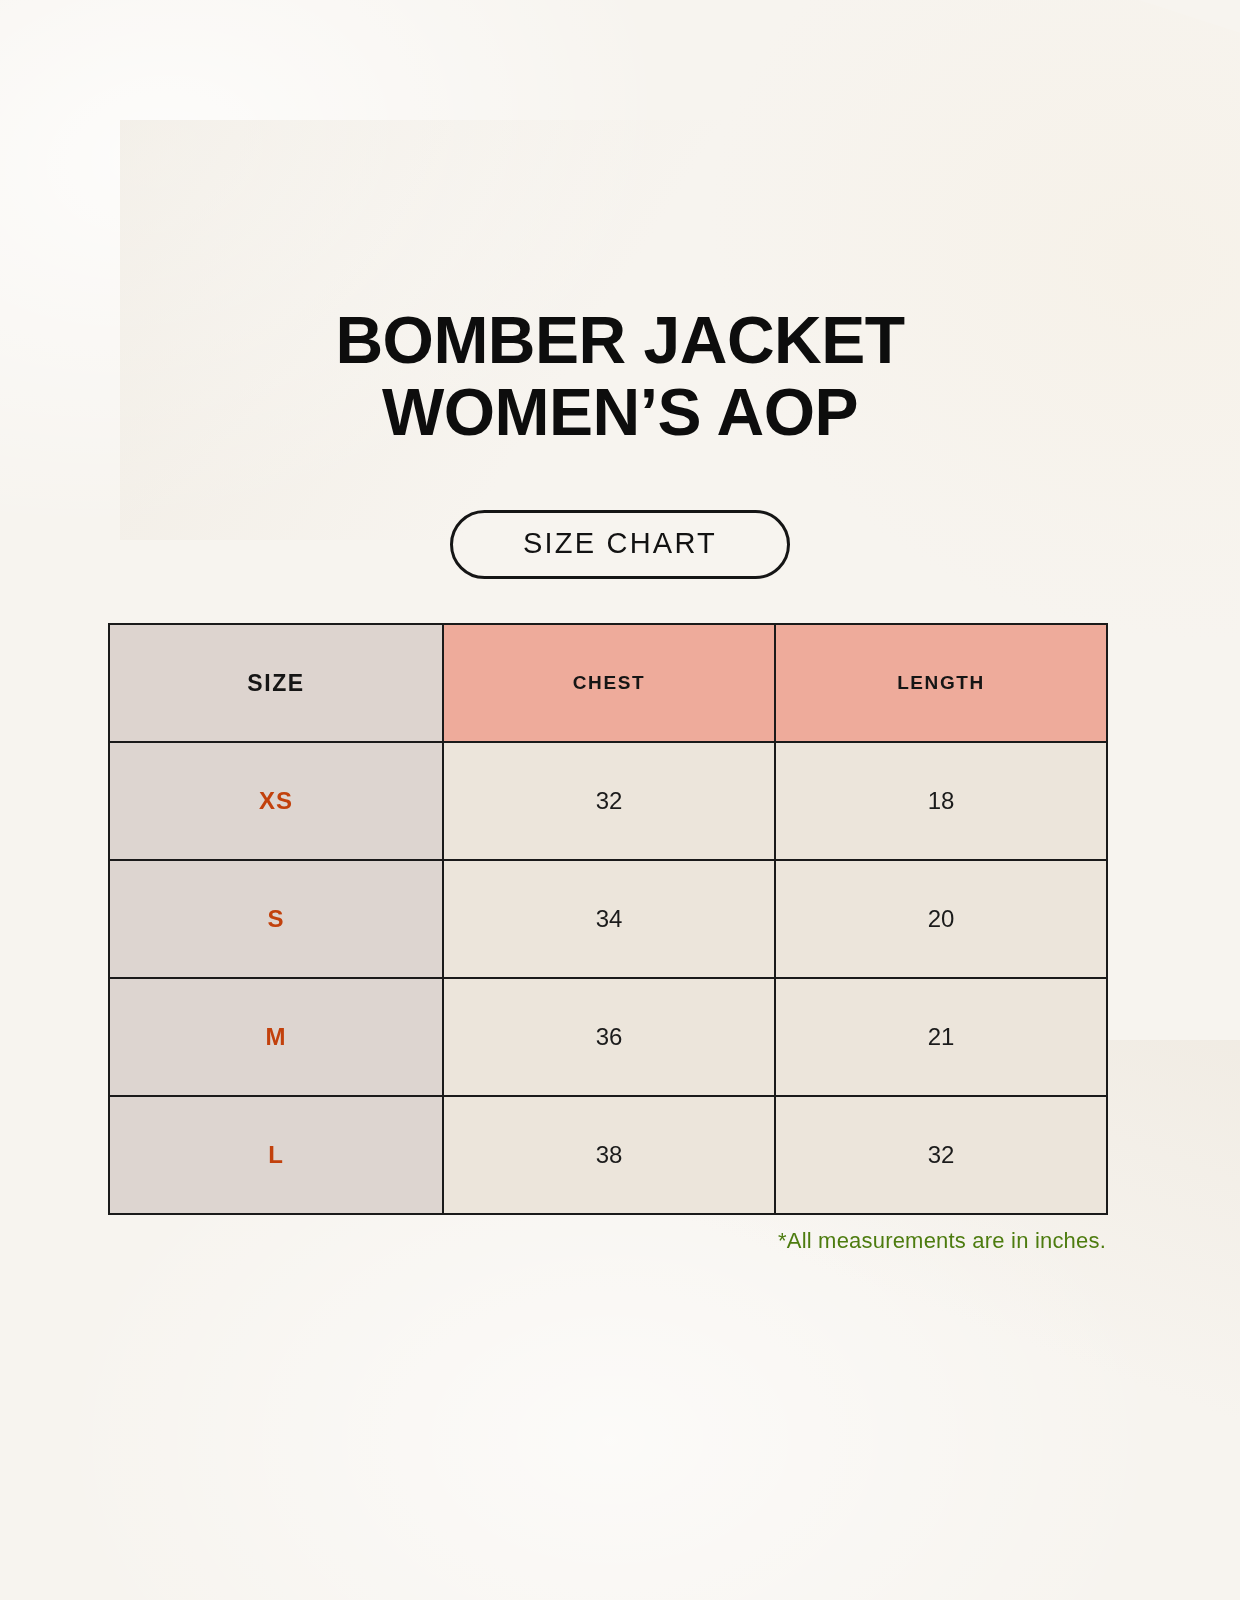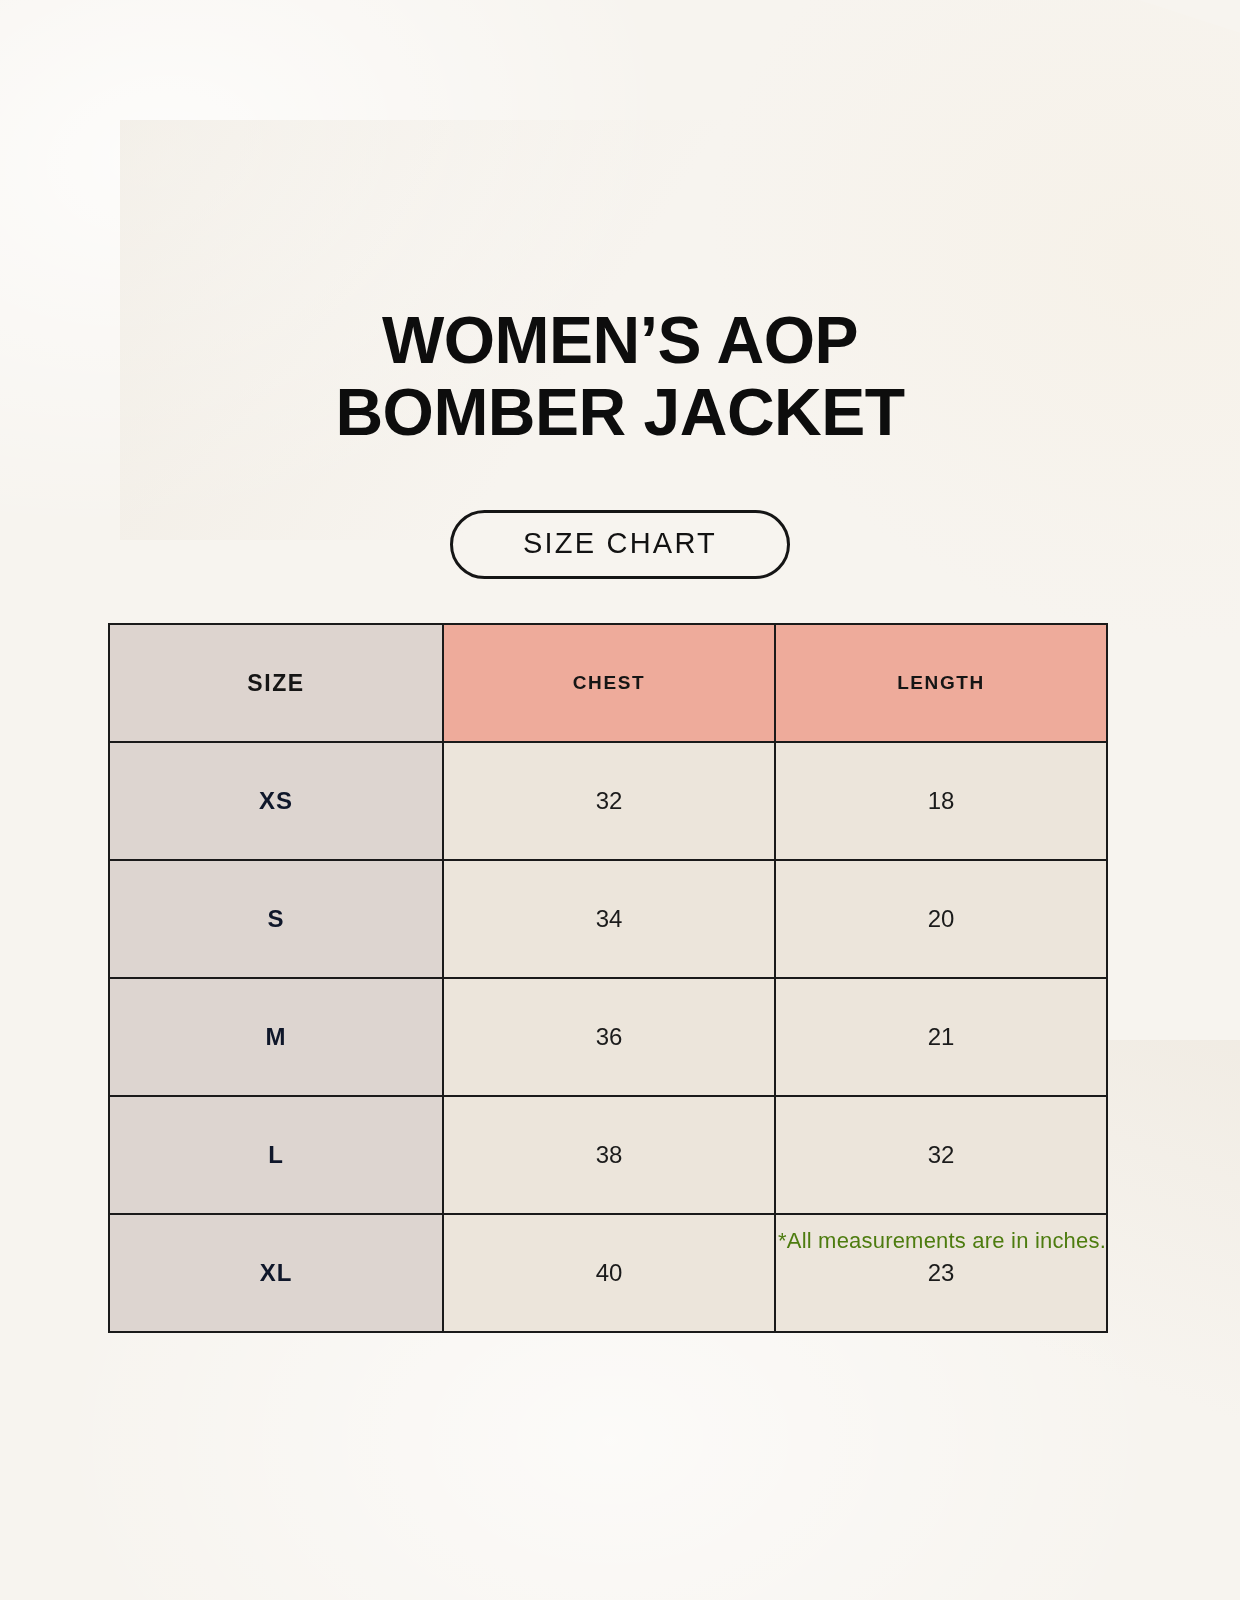--- a/index.html
+++ b/index.html
@@ -121,21 +121,21 @@
     font-size: 19px;
     font-weight: 700;
     letter-spacing: 1.6px;
     color: #151515;
   }
   td.size-cell {
     background: #ddd5d0;
     font-size: 24px;
     font-weight: 700;
     letter-spacing: 1px;
-    color: #0f172a;
+    color: #c2410c;
   }
   td.val-cell {
     background: #ece5db;
     font-size: 24px;
     font-weight: 400;
     color: #1b1b1b;
   }
 
   .footnote {
     position: absolute;
@@ -153,22 +153,22 @@
 
 <div class="page">
 
   <div class="bg-wash wash-1"></div>
   <div class="bg-wash wash-2"></div>
   <div class="bg-wash wash-3"></div>
   <div class="bg-wash wash-4"></div>
   <div class="bg-wash wash-5"></div>
 
   <div class="title-block">
+    <div class="title-line">BOMBER JACKET</div>
     <div class="title-line">WOMEN’S AOP</div>
-    <div class="title-line">BOMBER JACKET</div>
   </div>
 
   <div class="badge-wrap">
     <div class="badge">SIZE CHART</div>
   </div>
 
   <table class="size-table">
     <colgroup>
       <col class="c-size">
       <col class="c-chest">
@@ -195,23 +195,18 @@
       <tr>
         <td class="size-cell">M</td>
         <td class="val-cell">36</td>
         <td class="val-cell">21</td>
       </tr>
       <tr>
         <td class="size-cell">L</td>
         <td class="val-cell">38</td>
         <td class="val-cell">32</td>
       </tr>
-      <tr>
-        <td class="size-cell">XL</td>
-        <td class="val-cell">40</td>
-        <td class="val-cell">23</td>
-      </tr>
     </tbody>
   </table>
 
   <div class="footnote">*All measurements are in inches.</div>
 
 </div>
 
 </body></html>

